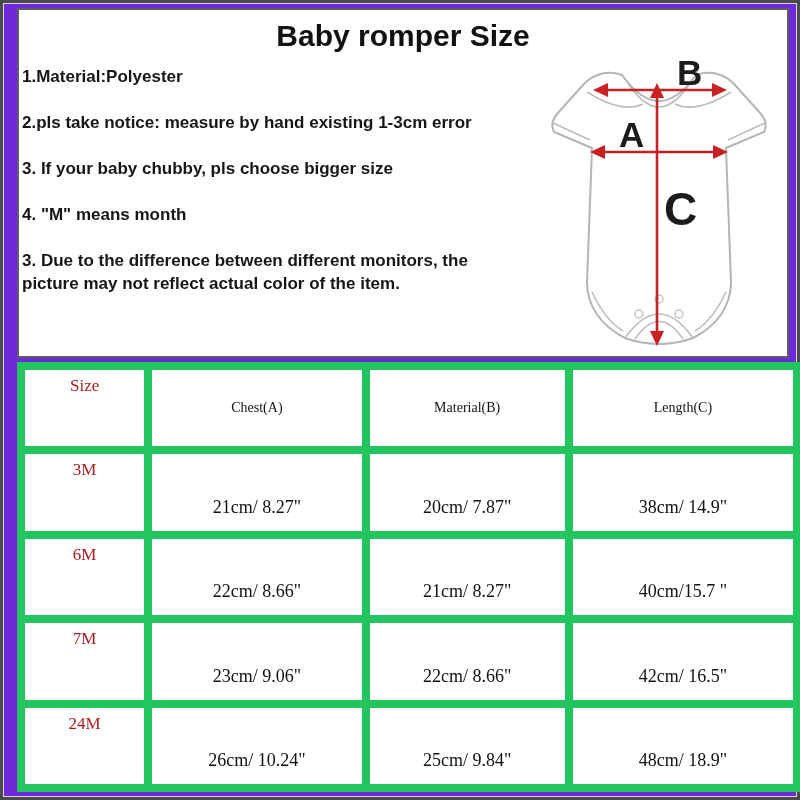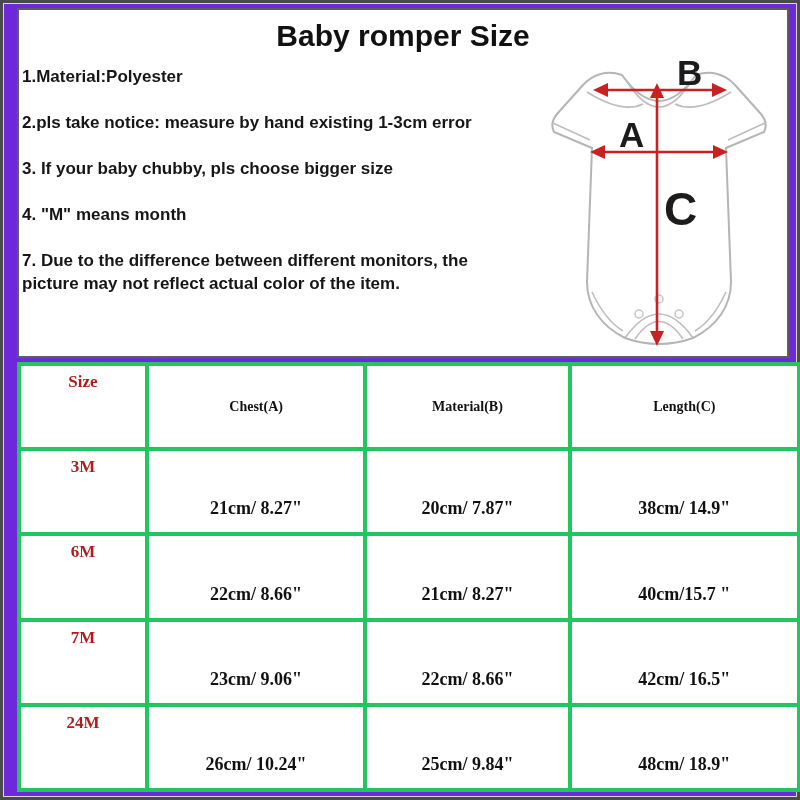--- a/index.html
+++ b/index.html
@@ -62,23 +62,23 @@
     border-collapse:collapse;
     width:784px;
     height:430px;
     margin-top:4px;
     table-layout:fixed;
     border:3px solid #3d3d3d;
     font-family:"Liberation Serif", serif;
     background:#ffffff;
   }
   .size-table th, .size-table td {
-    border:4px solid #22c55e;
+    border:8px solid #22c55e;
     text-align:center;
-    font-weight:700;
+    font-weight:400;
     background:#ffffff;
   }
   .col-size   { width:16.4%; }
   .col-chest  { width:28.0%; }
   .col-shoulder { width:26.2%; }
   .col-length { width:29.4%; }
   .size-cell {
     color:#b01d1d;
     font-size:17px;
     vertical-align:top;
@@ -104,21 +104,21 @@
 <div class="page">
 
   <div class="info-panel">
     <div class="page-title">Baby romper Size</div>
 
     <div class="notes">
       <div class="note">1.Material:Polyester</div>
       <div class="note">2.pls take notice: measure by hand existing 1-3cm error</div>
       <div class="note">3. If your baby chubby, pls choose bigger size</div>
       <div class="note">4. "M" means month</div>
-      <div class="note">7. Due to the difference between different monitors, the
+      <div class="note">3. Due to the difference between different monitors, the
 picture may not reflect actual color of the item.</div>
     </div>
 
     <svg class="diagram" viewBox="0 0 248 302">
 
       <path class="garment" d="M 85,23
            C 70,18 56,22 46,33
            L 20,62
            C 15,68 14,74 17,80
            L 55,96

